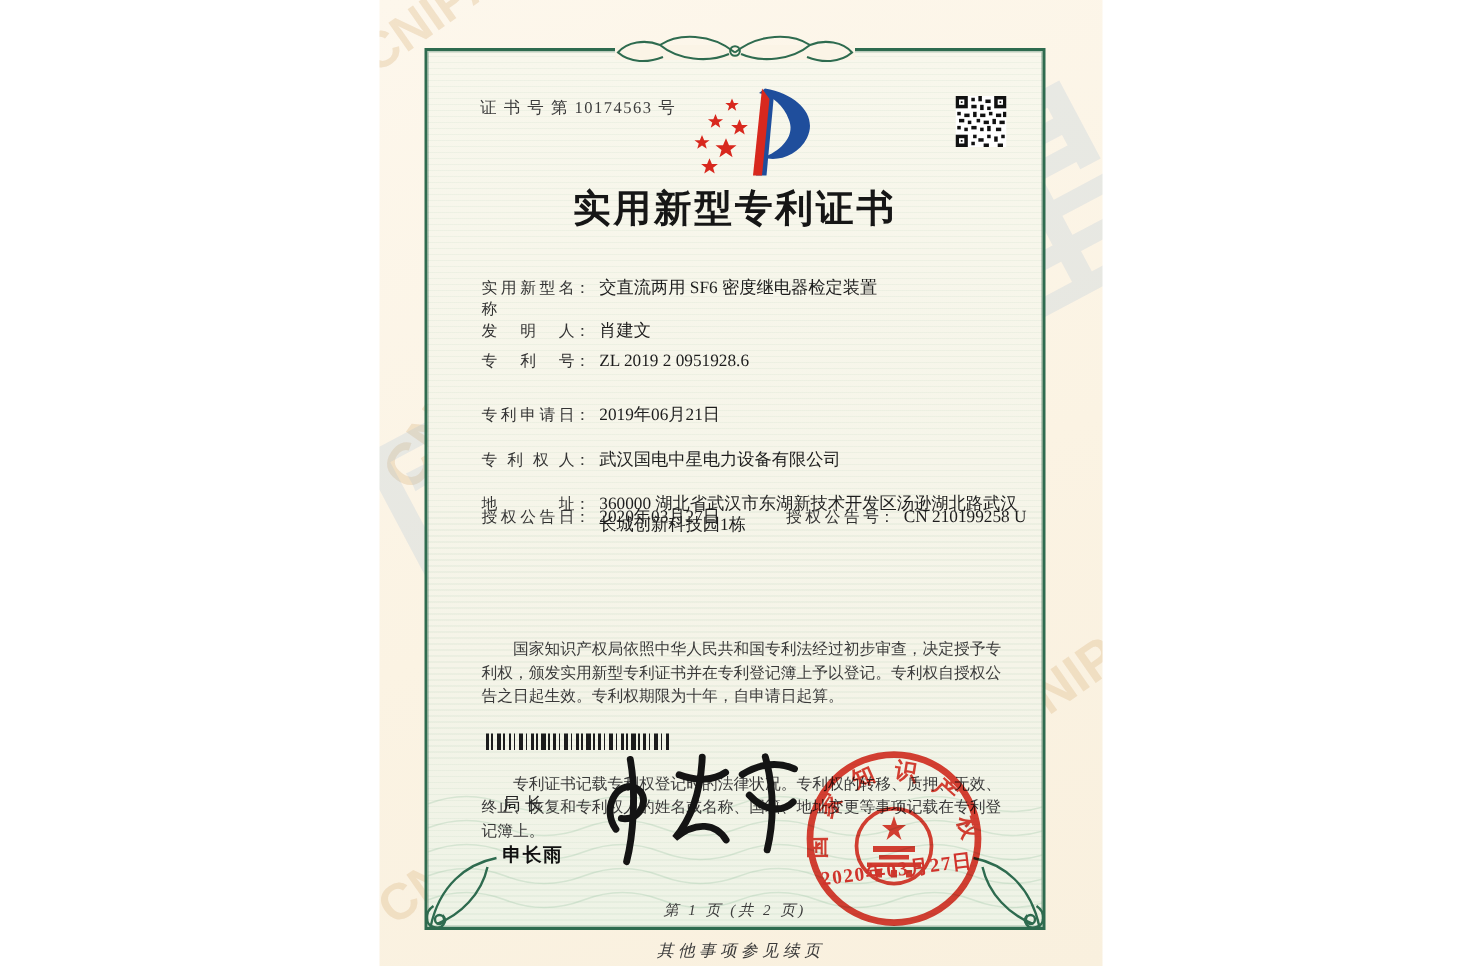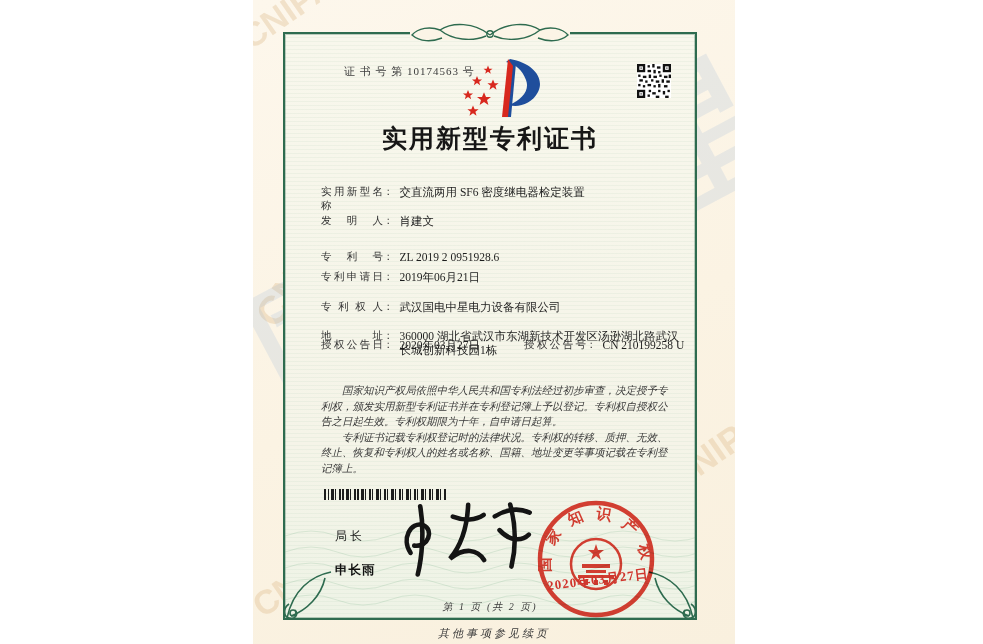--- a/index.html
+++ b/index.html
@@ -22,32 +22,32 @@
     border:26px solid rgba(160,190,220,.16);pointer-events:none;}
   .wm-triangle{position:absolute;left:312px;top:146px;width:0;height:0;
     border-left:26px solid transparent;border-right:18px solid transparent;
     border-bottom:48px solid rgba(242,169,59,.55);transform:rotate(14deg);pointer-events:none;}
   .frame{position:absolute;left:30px;top:32px;width:414px;height:588px;
     border:2px solid var(--frame-green);
     box-shadow:inset 0 0 0 1px rgba(46,107,79,.30);
     background:
       repeating-linear-gradient(0deg, rgba(150,190,160,.10) 0 1px, rgba(0,0,0,0) 1px 4px),
       linear-gradient(180deg,#f8f7ec 0%,#f5f4e8 70%,#eef3e6 100%);}
-  .cert-number{position:absolute;left:35px;top:30px;font-size:11px;letter-spacing:1px;color:#3c3c3c;margin-left:24px;}
+  .cert-number{position:absolute;left:35px;top:30px;font-size:11px;letter-spacing:1px;color:#3c3c3c;}
   .logo{position:absolute;left:168px;top:20px;}
   .qr{position:absolute;left:352px;top:30px;}
   .title{position:absolute;left:0;top:88px;width:100%;text-align:center;font-size:25px;
     font-weight:bold;color:#161616;letter-spacing:2px;}
   .field-row{position:absolute;left:36px;font-size:11.5px;color:#222;display:flex;align-items:flex-start;}
   .flabel{display:inline-block;width:62px;font-size:10.5px;text-align:justify;text-align-last:justify;color:#333;}
   .fcolon{font-size:10.5px;color:#333;margin-right:6px;}
   .fvalue{font-size:11.5px;color:#1d1d1d;white-space:pre-line;max-width:300px;line-height:14px;}
   .grant-pair{display:flex;align-items:flex-start;}
   .legal{position:absolute;left:36px;top:349px;width:348px;color:#3a3a3a;}
-  .legal p{font-size:10.5px;line-height:15.5px;text-indent:2em;font-style:italic;}
+  .legal p{font-size:10.5px;line-height:15.5px;text-indent:2em;margin-top:43px;}
   .barcode{position:absolute;left:39px;top:455px;width:122px;height:11px;
     background:repeating-linear-gradient(90deg,
       #1c1c1c 0 2px, transparent 2px 3.5px,
       #1c1c1c 3.5px 4.5px, transparent 4.5px 7px,
       #1c1c1c 7px 10px, transparent 10px 11.5px,
       #1c1c1c 11.5px 12.5px, transparent 12.5px 15px);}
   .director-title{position:absolute;left:50px;top:494px;font-size:12px;letter-spacing:3px;color:#222;text-align:center;}
   .director-name{position:absolute;left:50px;top:528px;font-size:12.5px;letter-spacing:1px;color:#111;font-weight:bold;}
   .signature{position:absolute;left:103px;top:460px;}
   .seal-wrap{position:absolute;left:250px;top:464px;mix-blend-mode:multiply;opacity:.93;}
@@ -182,21 +182,21 @@
       <div class="field-row" style="top:151px">
         <span class="flabel">实用新型名称</span>
           <span class="fcolon">：</span>
         <span class="fvalue">交直流两用 SF6 密度继电器检定装置</span>
       </div>
       <div class="field-row" style="top:180px">
         <span class="flabel">发明人</span>
           <span class="fcolon">：</span>
         <span class="fvalue">肖建文</span>
       </div>
-      <div class="field-row" style="top:216px">
+      <div class="field-row" style="top:200px">
         <span class="flabel">专利号</span>
           <span class="fcolon">：</span>
         <span class="fvalue">ZL 2019 2 0951928.6</span>
       </div>
       <div class="field-row" style="top:236px">
         <span class="flabel">专利申请日</span>
           <span class="fcolon">：</span>
         <span class="fvalue">2019年06月21日</span>
       </div>
       <div class="field-row" style="top:266px">

